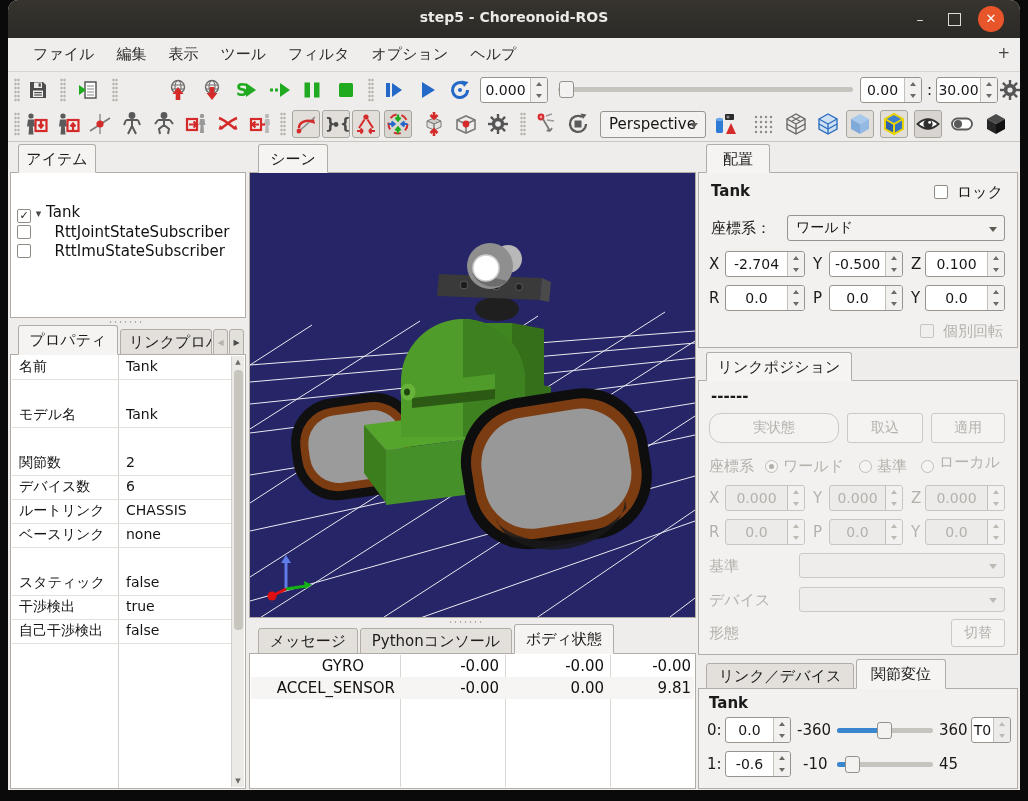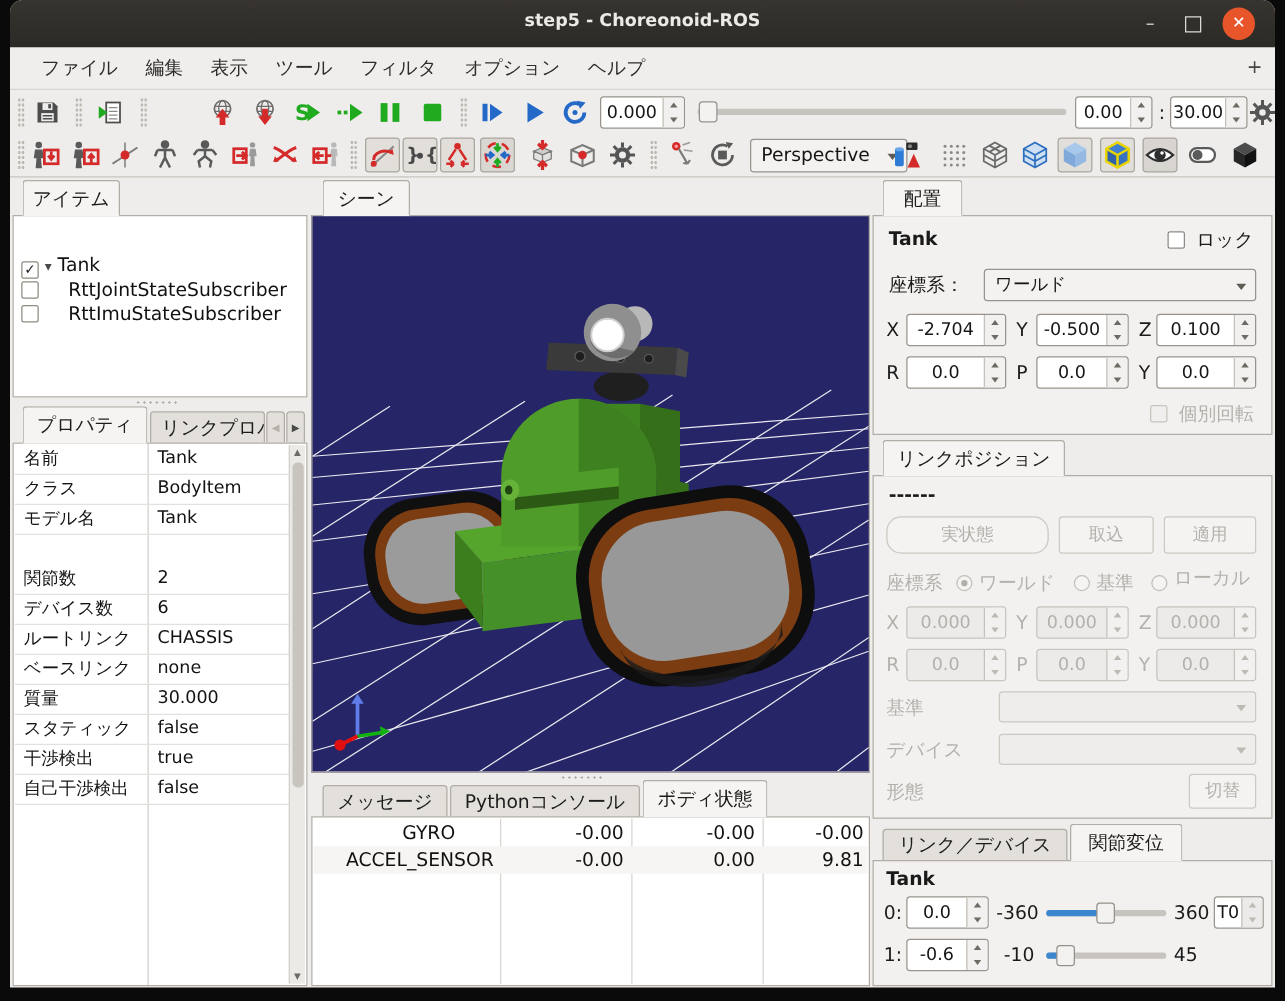--- a/index.html
+++ b/index.html
@@ -362,21 +362,21 @@
             <path d="M13 5l6-2M14 9l7 1" stroke="#9a9a9a" stroke-width="1.4"></path>
           </svg>
     </div>
     <div class="ic" style="left:556px;top:2px;">
       <svg width="26" height="26" viewBox="0 0 26 26">
             <rect x="9.5" y="9.5" width="7" height="7" fill="#5a5a5a"></rect>
             <path d="M21 13a8 8 0 1 1-4-7" stroke="#5a5a5a" stroke-width="2.2" fill="none"></path>
             <path d="M15.5 2.5l6 1-3.5 4.5z" fill="#5a5a5a"></path>
           </svg>
     </div>
-    <div class="cb" style="position:absolute;left:592px;top:3px;width:126px;height:27px;font-size:15px;">
+    <div class="cb" style="position:absolute;left:592px;top:3px;width:106px;height:27px;font-size:15px;">
       <span>Perspective</span>
     </div>
     <div class="ic" style="left:704px;top:2px;">
       <svg width="26" height="26" viewBox="0 0 26 26">
             <rect x="12" y="3" width="9" height="6" rx="1" fill="#2a2a2a"></rect>
             <circle cx="15" cy="6" r="1.6" fill="#888"></circle>
             <rect x="3" y="8" width="7" height="14" rx="1.4" fill="#2e7bd6"></rect>
             <ellipse cx="6.5" cy="8.4" rx="3.5" ry="1.6" fill="#6aa6e8"></ellipse>
             <path d="M13 23h10l-5-11z" fill="#d42a2a"></path>
           </svg>
@@ -484,47 +484,39 @@
   <div class="t" style="left:112px;top:329px;width:92px;height:26px;line-height:25px;overflow:hidden;white-space:nowrap;text-align:left;padding-left:8px;">リンクプロパ</div>
   <div class="t" style="left:205px;top:329px;width:15px;height:26px;line-height:25px;font-size:8px;color:#b5b1ab;">◀</div>
   <div class="t" style="left:221px;top:329px;width:15px;height:26px;line-height:25px;font-size:8px;color:#4a4a4a;">▶</div>
 
   <div class="box white" style="left:2px;top:354px;width:236px;height:435px;">
     <div class="pdiv"></div>
     <div class="prow" style="top:0;">
           <span class="k">名前</span>
           <span class="val">Tank</span>
         </div>
-    <div class="prow" style="top:24px;">
-          <span class="k">クラス</span>
-          <span class="val">BodyItem</span>
-        </div>
     <div class="prow" style="top:48px;">
           <span class="k">モデル名</span>
           <span class="val">Tank</span>
         </div>
     <div class="prow" style="top:96px;">
           <span class="k">関節数</span>
           <span class="val">2</span>
         </div>
     <div class="prow" style="top:120px;">
           <span class="k">デバイス数</span>
           <span class="val">6</span>
         </div>
     <div class="prow" style="top:144px;">
           <span class="k">ルートリンク</span>
           <span class="val">CHASSIS</span>
         </div>
     <div class="prow" style="top:168px;">
           <span class="k">ベースリンク</span>
           <span class="val">none</span>
-        </div>
-    <div class="prow" style="top:192px;">
-          <span class="k">質量</span>
-          <span class="val">30.000</span>
         </div>
     <div class="prow" style="top:216px;">
           <span class="k">スタティック</span>
           <span class="val">false</span>
         </div>
     <div class="prow" style="top:240px;">
           <span class="k">干渉検出</span>
           <span class="val">true</span>
         </div>
     <div class="prow" style="top:264px;">

